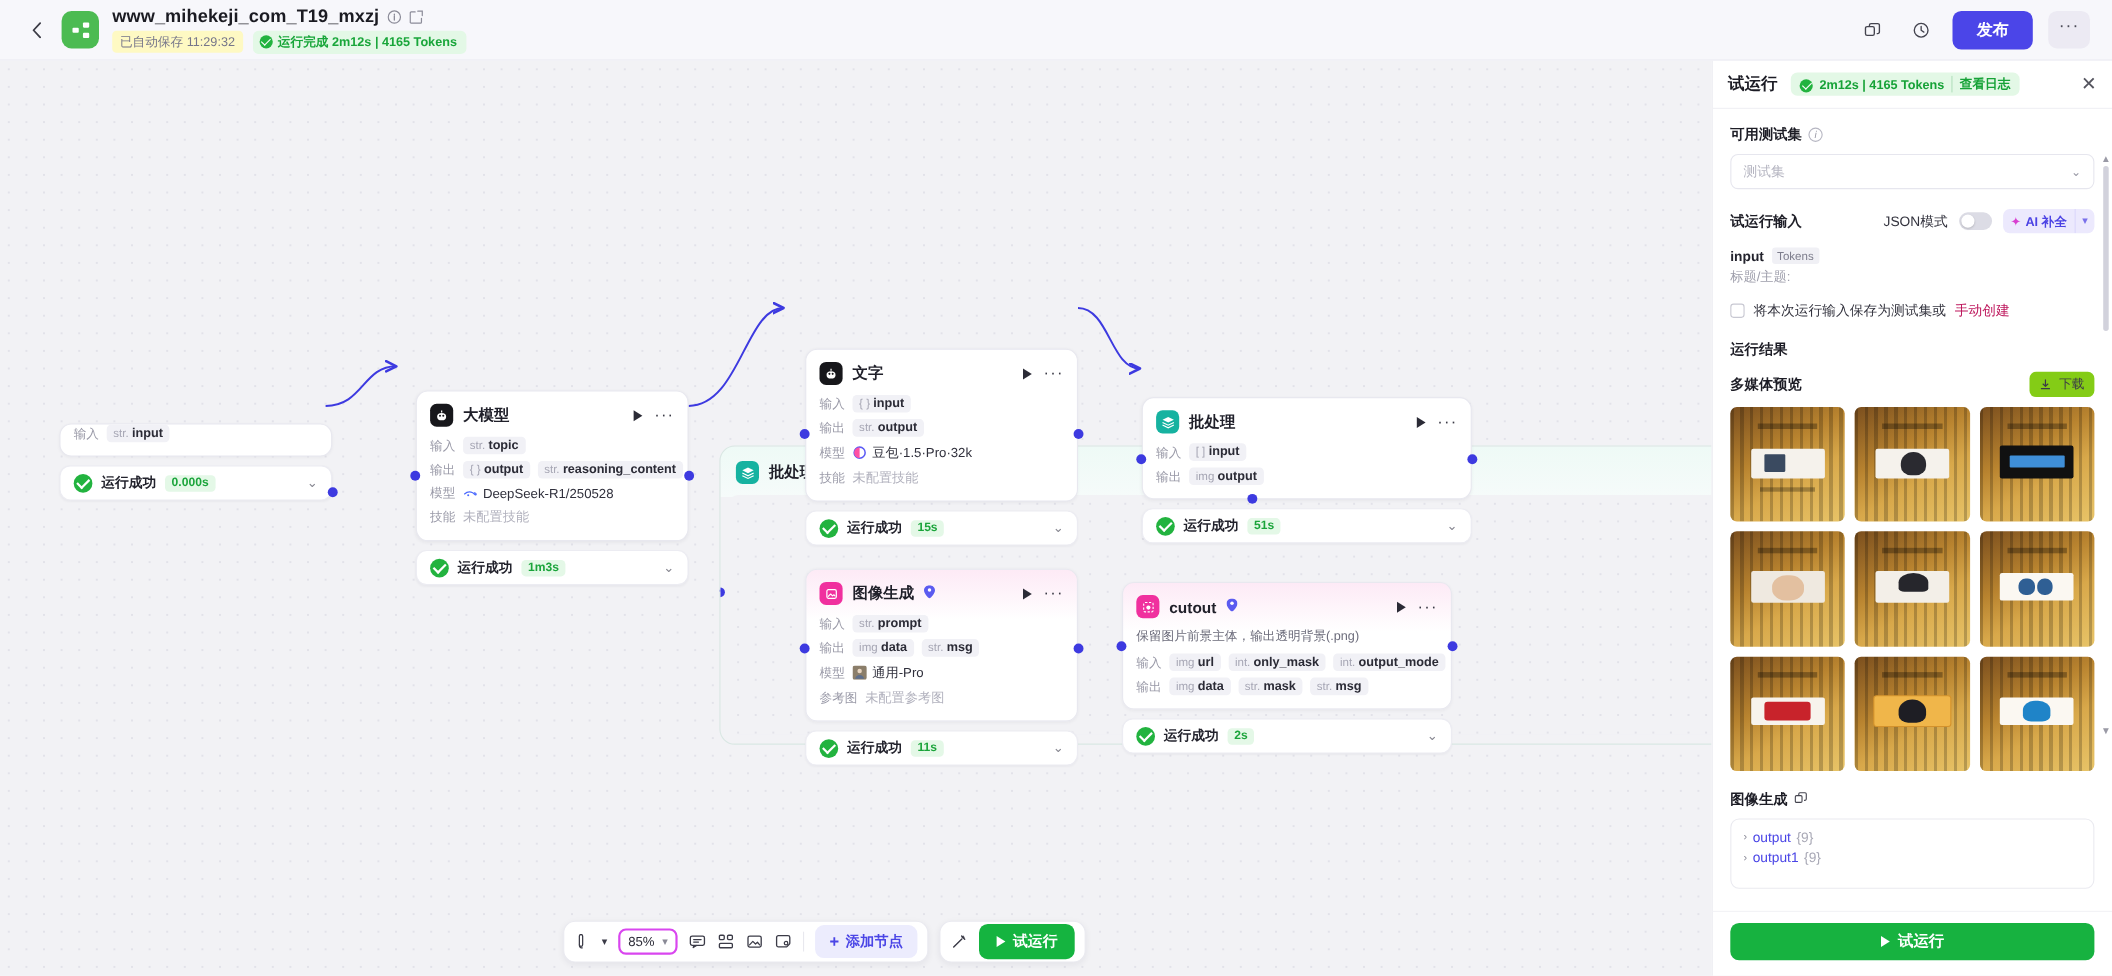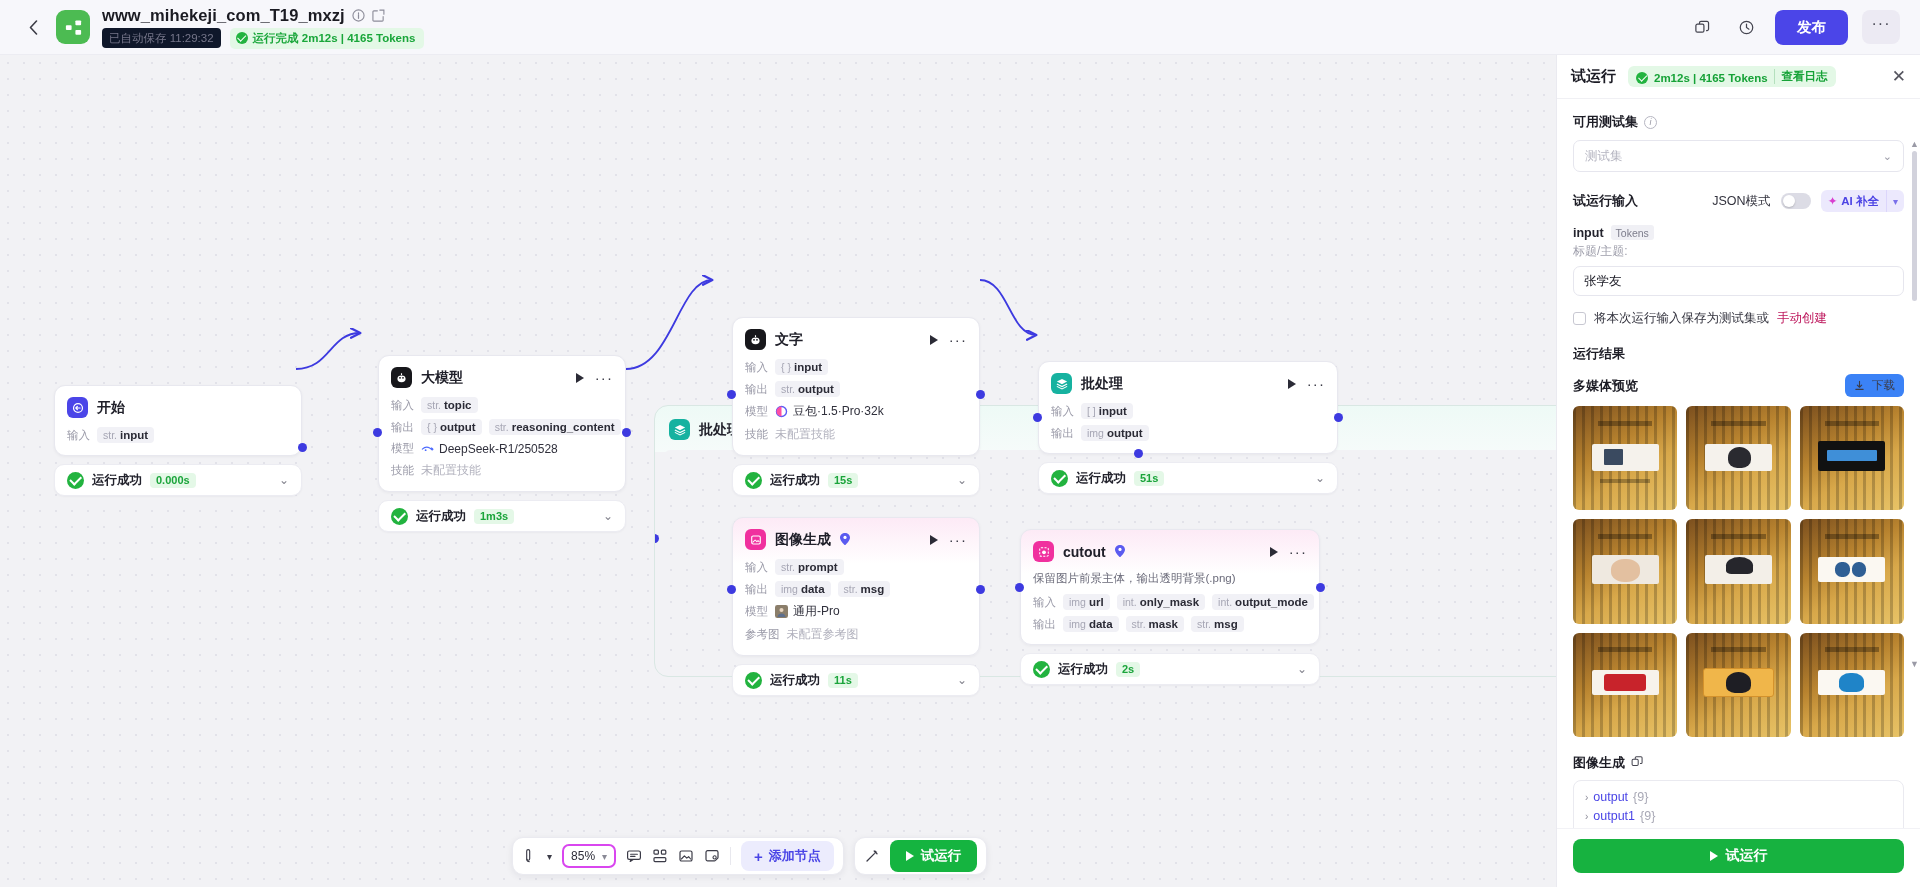--- a/index.html
+++ b/index.html
@@ -21,21 +21,21 @@
   .app-logo {
     width: 34px; height: 34px; border-radius: 9px; background: #4cbb52;
     display: flex; align-items: center; justify-content: center; margin-right: 12px; flex: none;
   }
   .title-block { display: flex; flex-direction: column; gap: 3px; }
   .title-row { display: flex; align-items: center; gap: 7px; }
   .proj-title { font-size: 16.5px; font-weight: bold; color: #1b1b22; letter-spacing: .1px; }
   .t-icon { color: #8c8c99; font-size: 12.5px; display: inline-flex; cursor: pointer; }
   .sub-row { display: flex; align-items: center; gap: 9px; }
   .saved-chip {
-    background: #0f172a; color: #76768a; font-size: 11.5px;
+    background: #fef9c3; color: #76768a; font-size: 11.5px;
     padding: 2.5px 7px; border-radius: 4px; white-space: nowrap;
   }
   .run-chip {
     background: #e3f8e6; color: #19a63a; font-size: 11.5px; font-weight: bold;
     padding: 3px 9px 3px 6px; border-radius: 5px; display: flex; align-items: center; gap: 5px;
   }
   .check-dot {
     width: 12px; height: 12px; border-radius: 50%; background: #22b33f; flex: none;
     display: flex; align-items: center; justify-content: center;
   }
@@ -192,21 +192,21 @@
   .type-tag { background: #f0f0f5; color: #7d7d8c; font-size: 10.5px; font-weight: normal; padding: 1.5px 5px; border-radius: 3px; }
   .field-hint { margin-top: 3px; font-size: 12px; color: #9d9daa; }
   .text-input {
     margin-top: 6px; width: 100%; height: 30px; border: 1px solid #e6e6ee; border-radius: 7px;
     padding: 0 10px; font-size: 12.5px; color: #22222c; font-family: inherit; outline: none;
   }
   .cb-row { margin-top: 14px; display: flex; align-items: center; gap: 8px; font-size: 12.5px; color: #33333e; }
   .cb { width: 13px; height: 13px; border: 1.3px solid #c8c8d2; border-radius: 3px; cursor: pointer; flex: none; }
   .cb-link { color: #be185d; cursor: pointer; }
   .dl-btn {
-    margin-left: auto; background: #3b82f6; border-radius: 6px; padding: 4px 9px;
+    margin-left: auto; background: #84cc16; border-radius: 6px; padding: 4px 9px;
     font-size: 11.5px; color: #3b3b47; display: flex; align-items: center; gap: 7px; cursor: pointer;
   }
   .thumbs { margin-top: 9px; display: grid; grid-template-columns: repeat(3, 1fr); gap: 9px; }
   .thumb {
     width: 100%; aspect-ratio: 1/1; border-radius: 6px; overflow: hidden; cursor: pointer;
     position: relative; background: #8a5a22;
   }
   .out-vars { margin-top: 17px; }
   .out-box {
     margin-top: 8px; border: 1px solid #eaeaf0; border-radius: 8px; padding: 9px 11px;
@@ -323,29 +323,20 @@
       <span class="node-title">批处理体</span>
       <span class="info-i">i</span>
     </div>
     <div class="port" style="left:478px; top:-5px;"></div>
     <div class="port" style="left:-5px; top:128px;"></div>
 
   </div>
 
   <div class="node-wrap" style="left:54px; top:330px; width:248px;">
     <div class="node-card">
-      <div class="node-head">
-        <span class="node-icon" style="background:#4b45e8;">
-          <svg width="12" height="12" viewBox="0 0 14 14" fill="none">
-              <circle cx="7" cy="7" r="5.2" stroke="#fff" stroke-width="1.4"></circle>
-              <path d="M9.4 7H4.6M6.2 5.2L4.4 7l1.8 1.8" stroke="#fff" stroke-width="1.4" stroke-linecap="round" stroke-linejoin="round"></path>
-            </svg>
-        </span>
-        <span class="node-title">开始</span>
-      </div>
       <div class="node-body">
         <div class="prow">
           <span class="plabel">输入</span>
           <span class="pill">
             <span class="ptype">str.</span>
             <span>input</span>
           </span>
         </div>
       </div>
     </div>
@@ -751,21 +742,20 @@
         </span>
         <span class="cv">▾</span>
       </span>
     </div>
 
     <div class="field-name">
       <span>input</span>
       <span class="type-tag">Tokens</span>
     </div>
     <div class="field-hint">标题/主题:</div>
-    <input class="text-input" value="张学友" style="">
 
     <div class="cb-row">
       <span class="cb"></span>
       <span>将本次运行输入保存为测试集或</span>
       <span class="cb-link">手动创建</span>
     </div>
 
     <div class="sec-label" style="margin-top:18px;">运行结果</div>
 
     <div class="row-between" style="margin-top:11px;">

